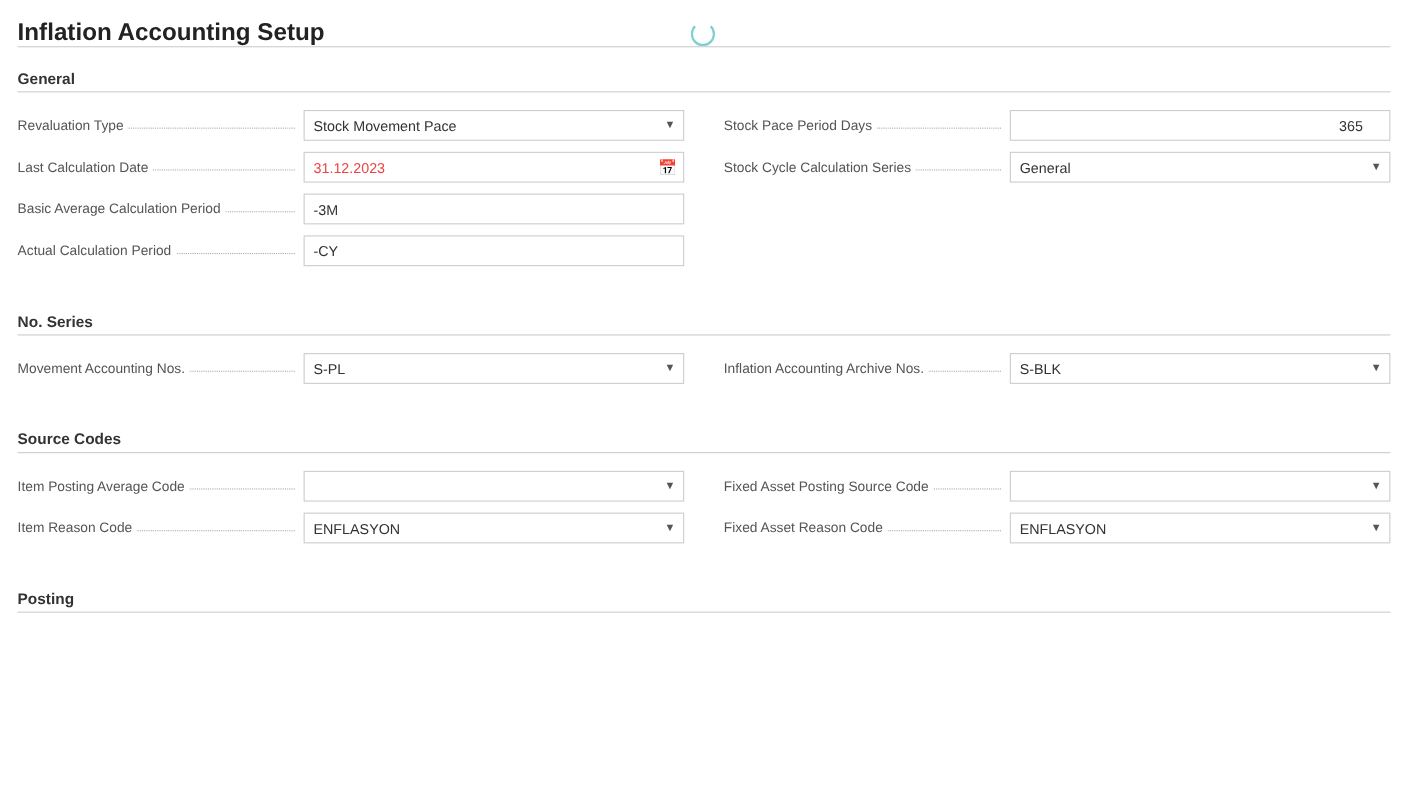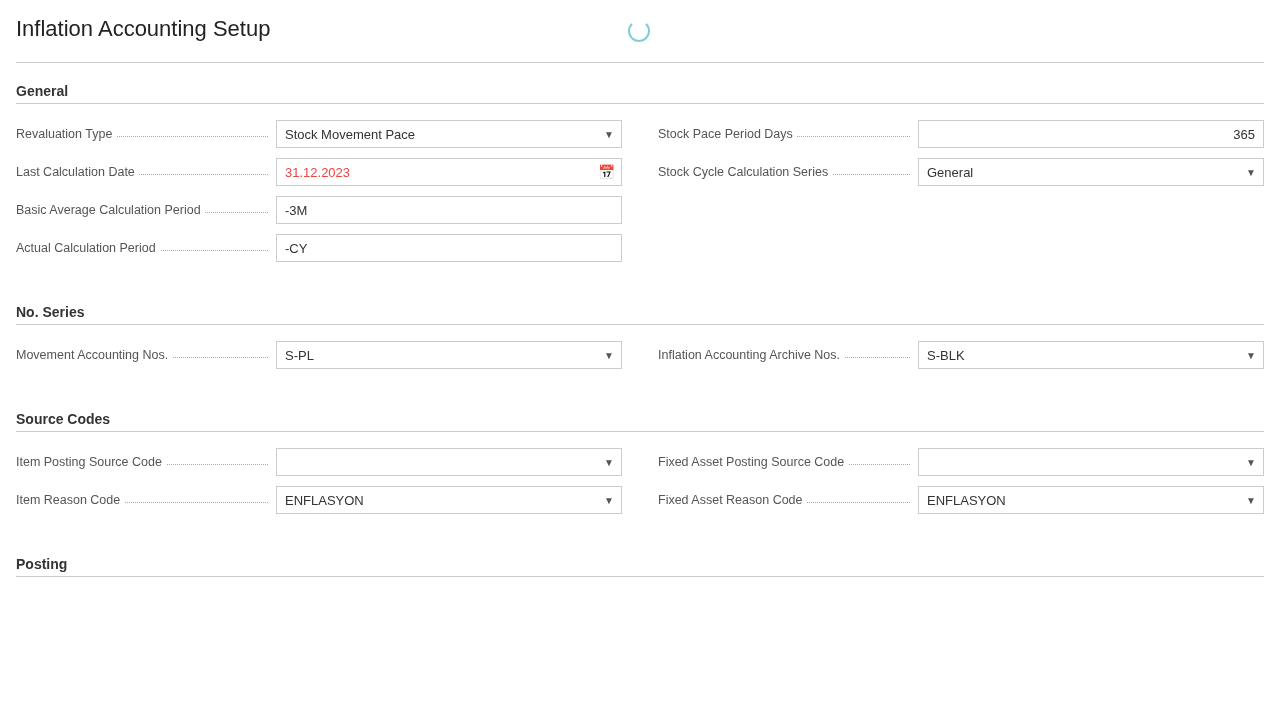--- a/index.html
+++ b/index.html
@@ -34,24 +34,24 @@
     .loading-circle {
       width: 22px;
       height: 22px;
       border: 2px solid #7ecfcf;
       border-top-color: transparent;
       border-radius: 50%;
     }
 
     .page-title {
       font-size: 22px;
-      font-weight: 400;
+      font-weight: 700;
       color: #222;
       margin-top: 16px;
-      margin-bottom: 20px;
+      margin-bottom: 0;
     }
 
     .page-title-divider {
       border: none;
       border-top: 1px solid #ccc;
       margin-bottom: 20px;
     }
 
     .section-title {
       font-size: 14px;
@@ -173,21 +173,21 @@
       transform: translateY(-50%);
       color: #555;
       font-size: 14px;
       cursor: pointer;
     }
 
     .field-input-number {
       flex: 1;
       height: 28px;
       border: 1px solid #ccc;
-      padding: 0 8px;
+      padding: 0 24px;
       font-size: 13px;
       color: #333;
       background: #fff;
       outline: none;
       text-align: right;
     }
   </style>
 </head>
 <body>
 
@@ -317,21 +317,21 @@
   <div class="section">
     <div class="section-title">Source Codes</div>
     <hr class="section-divider">
 
     <div class="fields-grid">
 
       <div>
 
         <div class="field-row">
           <div class="field-label">
-            <span>Item Posting Source Code</span>
+            <span>Item Posting Average Code</span>
           </div>
           <div class="field-select-wrapper">
             <select class="field-select">
               <option value=""></option>
               <option>ENFLASYON</option>
             </select>
             <span class="select-chevron">▼</span>
           </div>
         </div>
 

